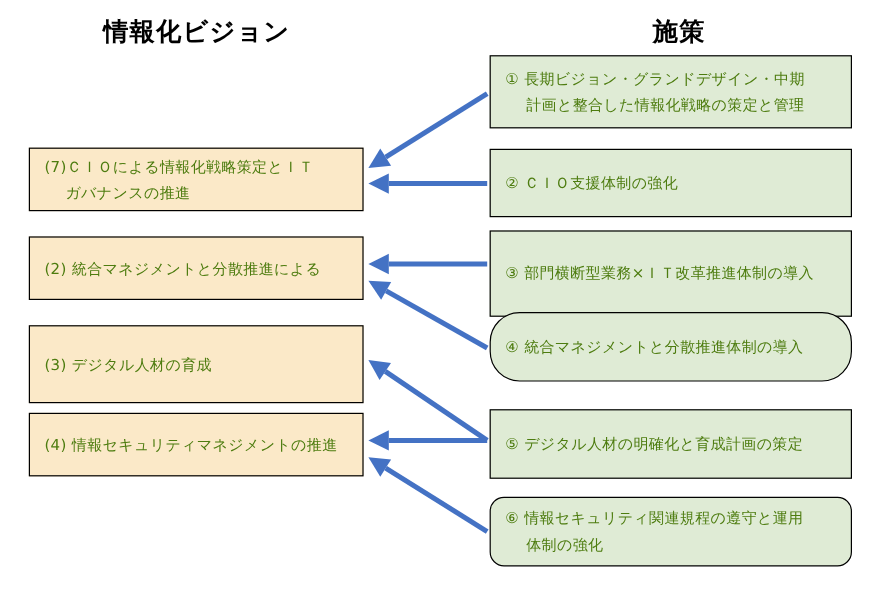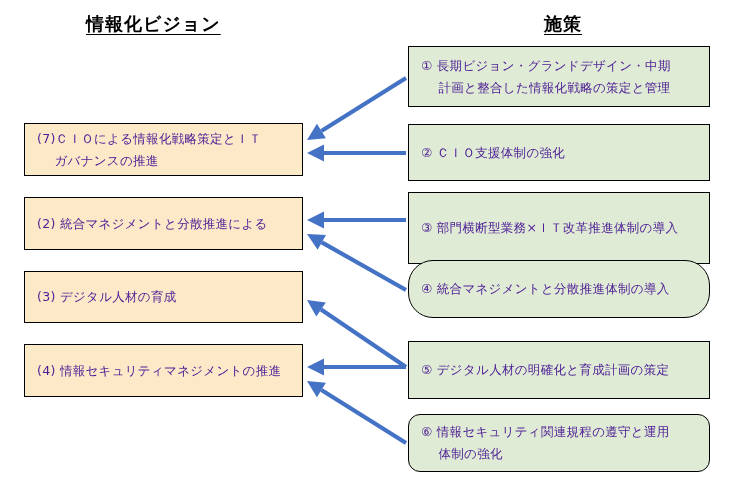--- a/index.html
+++ b/index.html
@@ -12,42 +12,41 @@
   }
   #canvas {
     position: relative;
     width: 736px;
     height: 492px;
     background: #ffffff;
     overflow: hidden;
   }
   .col-title {
     position: absolute;
-    font-size: 18px;
+    font-size: 21px;
     font-weight: bold;
     color: #000000;
-    text-decoration: underline;
     text-underline-offset: 4px;
     letter-spacing: 1px;
     white-space: nowrap;
   }
   #title-vision { left: 86px; top: 12px; }
   #title-measures { left: 544px; top: 12px; }
 
   .box {
     position: absolute;
     box-sizing: border-box;
     border: 1.5px solid #000000;
     display: flex;
     flex-direction: column;
     justify-content: center;
     padding: 0 12px;
     font-size: 12.5px;
     line-height: 1.75;
-    color: #4c1d95;
+    color: #4d7c0f;
     letter-spacing: 0.3px;
   }
   .box.vision { background: #fbe9c8; }
   .box.measure { background: #dfebd5; }
 
   .box .ln  { white-space: nowrap; }
   .box .ln2 { white-space: nowrap; padding-left: 1.4em; }
 
   #arrow-layer {
     position: absolute;
@@ -98,21 +97,21 @@
     </svg>
 
   <div id="vision-boxes">
       <div class="box vision" style="left: 24px; top: 123px; width: 279px; height: 53px;">
         <div class="ln">(7)ＣＩＯによる情報化戦略策定とＩＴ</div>
         <div class="ln2">ガバナンスの推進</div>
       </div>
       <div class="box vision" style="left: 24px; top: 197px; width: 279px; height: 53px;">
         <div class="ln">(2) 統合マネジメントと分散推進による</div>
       </div>
-      <div class="box vision" style="left: 24px; top: 271px; width: 279px; height: 52px;">
+      <div class="box vision" style="left: 24px; top: 271px; width: 279px; height: 65px;">
         <div class="ln">(3) デジタル人材の育成</div>
       </div>
       <div class="box vision" style="left: 24px; top: 344px; width: 279px; height: 53px;">
         <div class="ln">(4) 情報セキュリティマネジメントの推進</div>
       </div>
     </div>
   <div id="measure-boxes">
       <div class="box measure" style="left: 408px; top: 46px; width: 302px; height: 61px;">
         <div class="ln">① 長期ビジョン・グランドデザイン・中期</div>
         <div class="ln2">計画と整合した情報化戦略の策定と管理</div>

